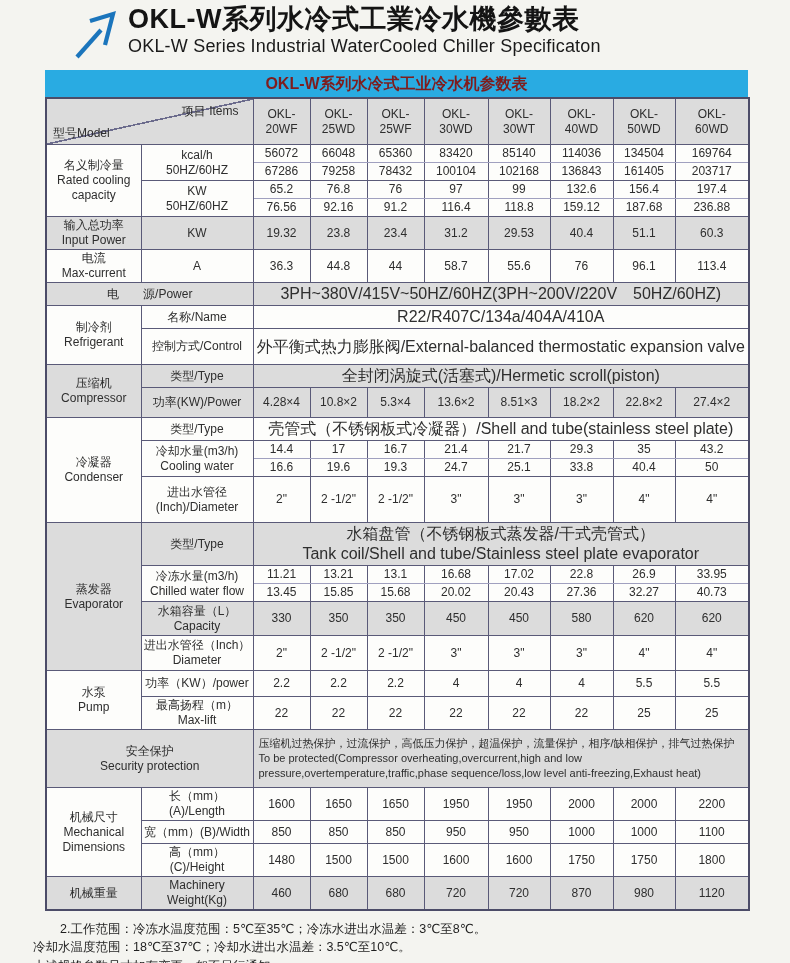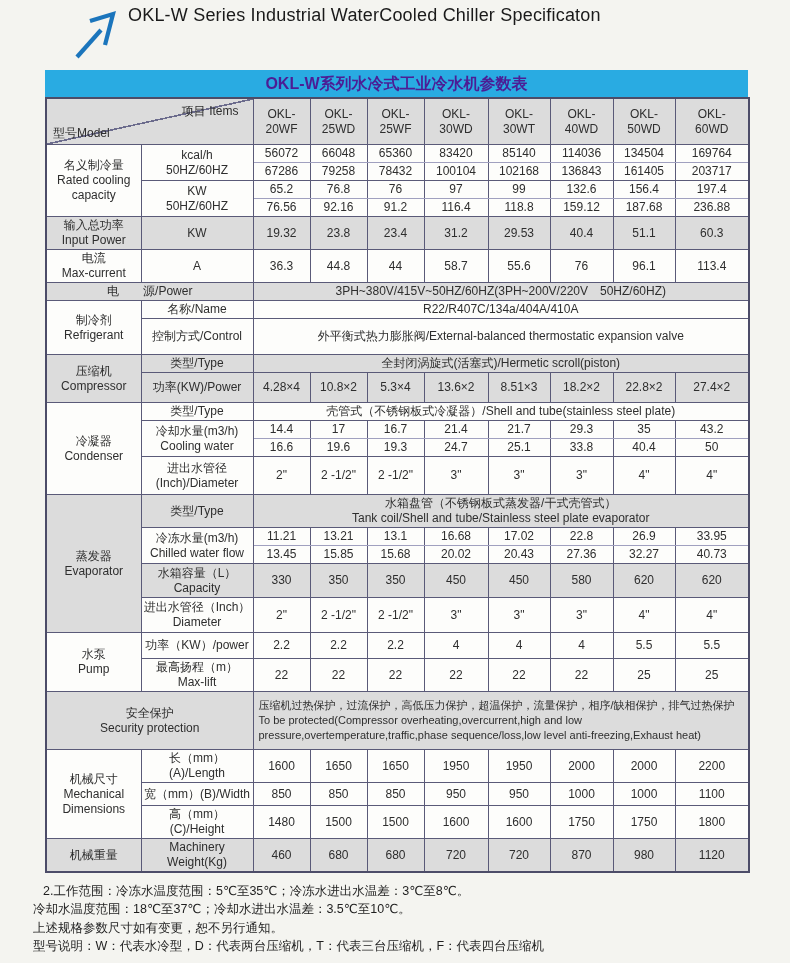--- a/index.html
+++ b/index.html
@@ -7,63 +7,64 @@
   .page{width:790px;height:963px;background:#f4f4f0;position:relative;overflow:hidden;}
 
   
   .masthead{display:flex;align-items:flex-start;padding:4px 0 0 70px;}
   .logo{width:50px;height:54px;flex:0 0 auto;margin-top:2px;}
   .titles{margin-left:8px;}
   .title-zh{font-size:27px;font-weight:bold;color:#141414;letter-spacing:0.5px;line-height:1.15;}
   .title-en{font-size:18px;color:#1a1a1a;margin-top:1px;letter-spacing:0.2px;}
 
   
-  .banner{margin:10px 0 0 45px;width:703px;height:27px;color:#4c1d95;text-align:center;
+  .banner{margin:10px 0 0 45px;width:703px;height:27px;color:#7f1d1d;text-align:center;
           font-size:16px;font-weight:600;line-height:27px;box-sizing:border-box;}
 
   
   table{border-collapse:collapse;margin-left:45px;width:703px;table-layout:fixed;
         font-size:12px;color:#2e2e2e;background:#fdfdfb;border:2px solid #4c4c68;}
   td{border:1px solid #5a5a78;text-align:center;vertical-align:middle;white-space:pre-line;
      padding:1px 2px;line-height:1.25;box-sizing:border-box;overflow:hidden;}
   tr.gray{background:#dcdcdc;}
   tr.pre td.vcell{border-bottom-color:#a0a0bf;}
   tr.sub td.vcell{border-top-color:#a0a0bf;}
   td.cat{font-size:12px;}
   td.lbl{font-size:12px;}
-  td.vspan{font-size:12px;}
+  td.vspan{font-size:16px;}
   td.sec{text-align:left;font-size:11px;line-height:1.35;padding:2px 5px;}
   .h16{height:16px}.h17{height:17px}.h18{height:36px}.h19{height:19px}.h23{height:23px}
-  .h26{height:26px}.h30{height:30px}.h32{height:32px}.h33{height:38px}.h34{height:34px}
+  .h26{height:26px}.h30{height:30px}.h32{height:32px}.h33{height:46px}.h34{height:34px}
   .h35{height:35px}.h36{height:36px}.h58{height:58px}
 
   
   td.corner{position:relative;padding:0;
     background-image:linear-gradient(to bottom right,transparent calc(50% - 0.8px),#6b6b8c calc(50% - 0.8px),#6b6b8c calc(50% + 0.8px),transparent calc(50% + 0.8px));}
   .c-model{position:absolute;left:6px;bottom:3px;font-size:12px;}
   .c-items{position:absolute;right:14px;top:5px;font-size:12px;}
 
   
   .notes{margin:9px 32px 0 33px;}
   .notes div{font-size:12.5px;line-height:1.47;color:#1f1f1f;}
-  .i0{margin-left:0}.i1{margin-left:10px}.i2{}
+  .i0{margin-left:0}.i1{margin-left:27px}.i2{}
 </style>
 </head>
 <body>
 
 <div class="page">
 
   <div class="masthead">
     <div class="logo">
       <svg width="50" height="54" viewBox="0 0 50 54">
         <path d="M7 51 L31 24" stroke="#1B75BC" stroke-width="4.2" fill="none"></path>
         <path d="M20 15 L43 8 L35 39" stroke="#1B75BC" stroke-width="4.2" fill="none" stroke-linejoin="miter"></path>
       </svg>
     </div>
     <div class="titles">
+      <div class="title-zh">OKL-W系列水冷式工業冷水機參數表</div>
       <div class="title-en">OKL-W Series Industrial WaterCooled Chiller Specificaton</div>
     </div>
   </div>
 
   <div class="banner" style="background:#29ABE2;" title="OKL-W系列水冷式工业冷水机参数表">OKL-W系列水冷式工业冷水机参数表</div>
 
   <table>
     <colgroup>
       <col style="width:95px">
         <col style="width:112px">

